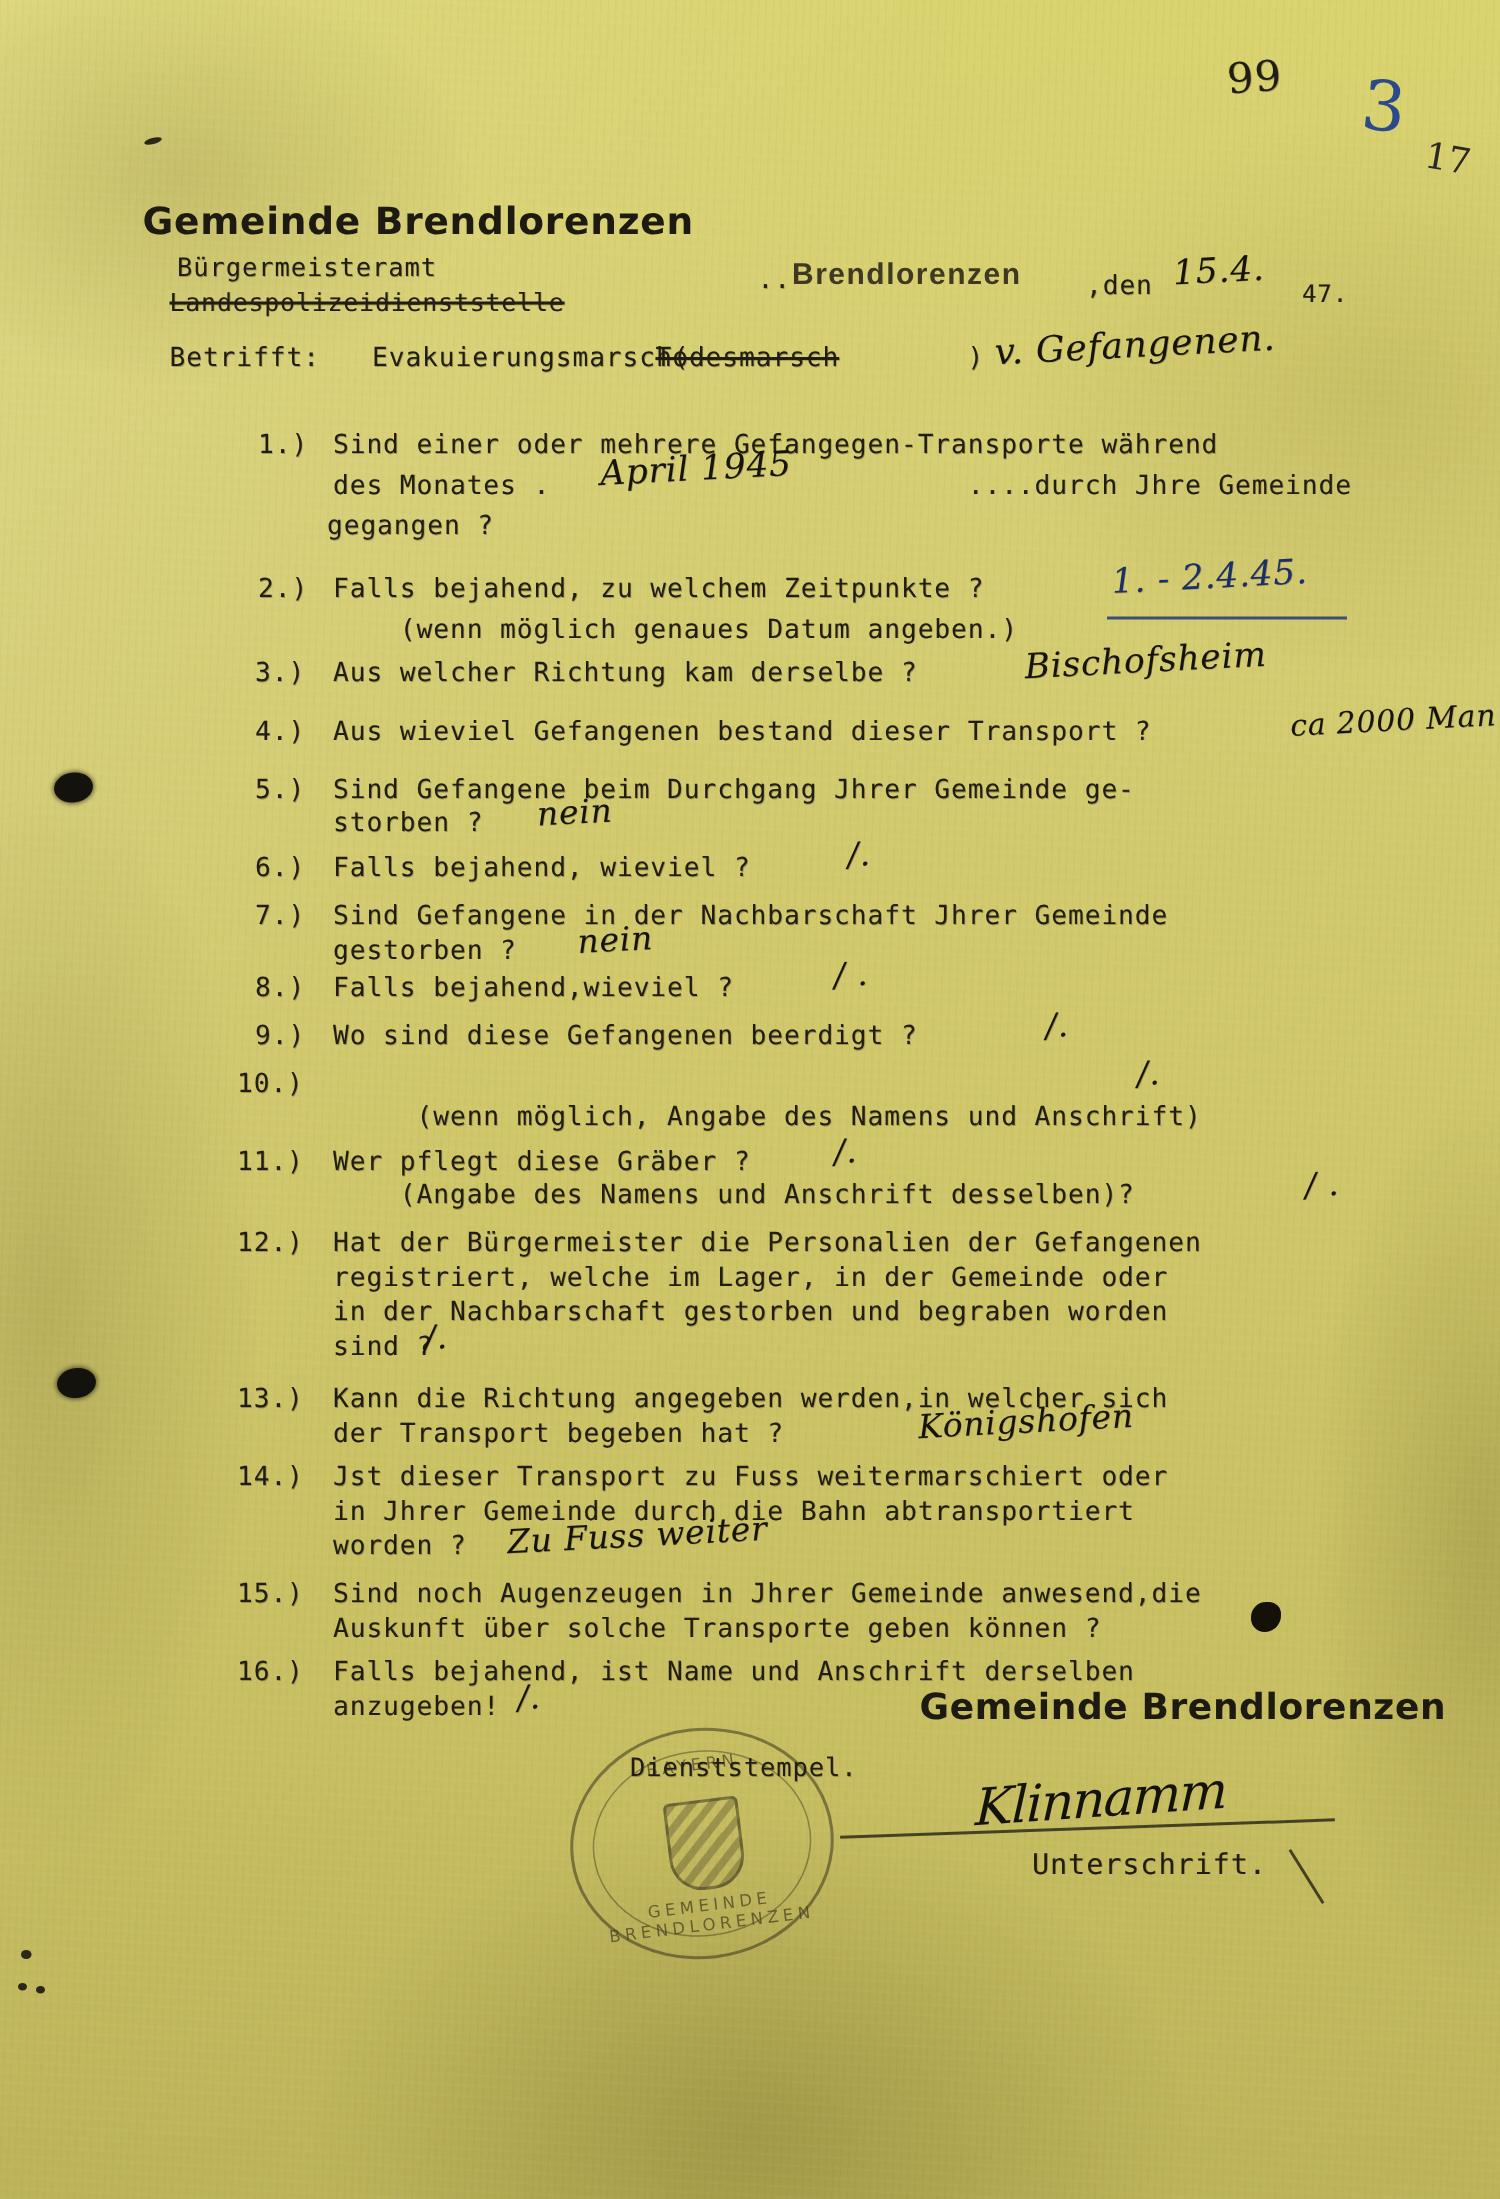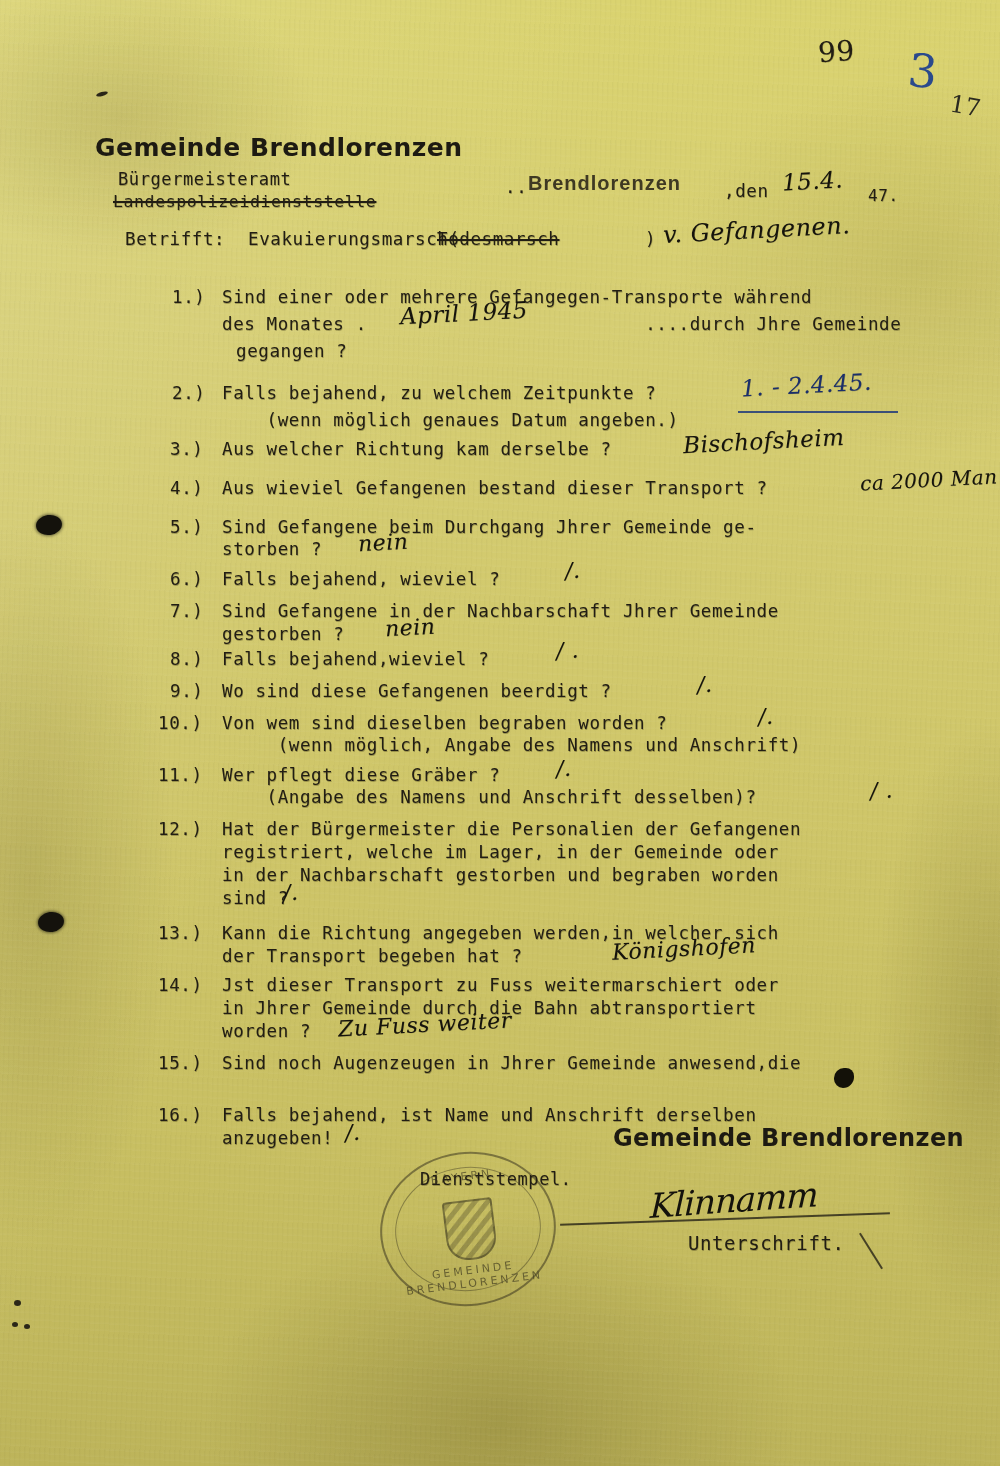--- a/index.html
+++ b/index.html
@@ -219,30 +219,30 @@
     </div>
     <div class="t" style="left:118px; top:168px; font-size:17px;">Bürgermeisteramt</div>
     <div class="t strike" style="left:113px; top:190px; font-size:16.5px;">Landespolizeidienststelle</div>
 
     <div class="t" style="left:505px; top:176px;">..</div>
     <div id="placestamp" style="left:528px; top:172px;">Brendlorenzen</div>
     <div class="t" style="left:724px; top:180px;">,den</div>
     <div class="hand" style="left:782px; top:168px; font-size:23px;">15.4.</div>
     <div class="t" style="left:868px; top:184px; font-size:16px;">47.</div>
 
-    <div class="t" style="left:113px; top:228px;margin-left:12px;">Betrifft:</div>
+    <div class="t" style="left:113px; top:228px;">Betrifft:</div>
     <div class="t" style="left:248px; top:228px;">Evakuierungsmarsch(</div>
     <div class="t strike" style="left:437px; top:228px;">Todesmarsch</div>
     <div class="t" style="left:645px; top:228px;">)</div>
     <div class="hand" style="left:663px; top:216px; font-size:24px;">v. Gefangenen.</div>
 
     <div class="t qnum" style="left:172px; top:286px;">1.)</div>
     <div class="t" style="left:222px; top:286px;">Sind einer oder mehrere Gefangegen-Transporte während</div>
     <div class="t" style="left:222px; top:313px;">des Monates .                         ....durch Jhre Gemeinde</div>
-    <div class="t" style="left:236px; top:340px;">gegangen ?</div>
+    <div class="t" style="left:218px; top:340px;">gegangen ?</div>
     <div class="hand" style="left:400px; top:300px; font-size:23px;">April 1945</div>
 
     <div class="t qnum" style="left:172px; top:382px;">2.)</div>
     <div class="t" style="left:222px; top:382px;">Falls bejahend, zu welchem Zeitpunkte ?</div>
     <div class="t" style="left:222px; top:409px;">    (wenn möglich genaues Datum angeben.)</div>
     <div class="hand blue" style="left:741px; top:372px; font-size:23px;">1. - 2.4.45.</div>
     <div class="uline" style="left:738px; top:411px; width:160px;"></div>
 
     <div class="t qnum" style="left:170px; top:438px;">3.)</div>
     <div class="t" style="left:222px; top:438px;">Aus welcher Richtung kam derselbe ?</div>
@@ -268,21 +268,20 @@
 
     <div class="t qnum" style="left:170px; top:648px;">8.)</div>
     <div class="t" style="left:222px; top:648px;">Falls bejahend,wieviel ?</div>
     <div class="hand" style="left:556px; top:638px; font-size:22px;">/ .</div>
 
     <div class="t qnum" style="left:170px; top:680px;">9.)</div>
     <div class="t" style="left:222px; top:680px;">Wo sind diese Gefangenen beerdigt ?</div>
     <div class="hand" style="left:697px; top:672px; font-size:22px;">/.</div>
 
     <div class="t qnum" style="left:158px; top:712px;">10.)</div>
-    <div class="t" style="left:222px; top:712px;">Von wem sind dieselben begraben worden ?</div>
     <div class="t" style="left:222px; top:734px;">     (wenn möglich, Angabe des Namens und Anschrift)</div>
     <div class="hand" style="left:758px; top:704px; font-size:22px;">/.</div>
 
     <div class="t qnum" style="left:158px; top:764px;">11.)</div>
     <div class="t" style="left:222px; top:764px;">Wer pflegt diese Gräber ?</div>
     <div class="t" style="left:222px; top:786px;">    (Angabe des Namens und Anschrift desselben)?</div>
     <div class="hand" style="left:556px; top:756px; font-size:22px;">/.</div>
     <div class="hand" style="left:870px; top:778px; font-size:22px;">/ .</div>
 
     <div class="t qnum" style="left:158px; top:818px;">12.)</div>
@@ -298,20 +297,21 @@
     <div class="hand" style="left:612px; top:936px; font-size:22px;">Königshofen</div>
 
     <div class="t qnum" style="left:158px; top:974px;">14.)</div>
     <div class="t" style="left:222px; top:974px;">Jst dieser Transport zu Fuss weitermarschiert oder</div>
     <div class="t" style="left:222px; top:997px;">in Jhrer Gemeinde durch die Bahn abtransportiert</div>
     <div class="t" style="left:222px; top:1020px;">worden ?</div>
     <div class="hand" style="left:338px; top:1012px; font-size:22px;">Zu Fuss weiter</div>
 
     <div class="t qnum" style="left:158px; top:1052px;">15.)</div>
     <div class="t" style="left:222px; top:1052px;text-align:center;">Sind noch Augenzeugen in Jhrer Gemeinde anwesend,die</div>
+    <div class="t" style="left:222px; top:1075px;">Auskunft über solche Transporte geben können ?</div>
     <div id="blob" style="left:834px; top:1068px;"></div>
 
     <div class="t qnum" style="left:158px; top:1104px;">16.)</div>
     <div class="t" style="left:222px; top:1104px;">Falls bejahend, ist Name und Anschrift derselben</div>
     <div class="t" style="left:222px; top:1127px;">anzugeben!</div>
     <div class="hand" style="left:345px; top:1120px; font-size:22px;">/.</div>
 
     <div style="position:absolute; left:613px; top:1124px; font-family:'DejaVu Sans', sans-serif; font-size:24px; font-weight:bold; letter-spacing:0.4px;">Gemeinde Brendlorenzen</div>
     <div class="t" style="left:420px; top:1168px; font-size:17px;">Dienststempel.</div>
     <div class="t" style="left:688px; top:1232px; font-size:19px;">Unterschrift.</div>

